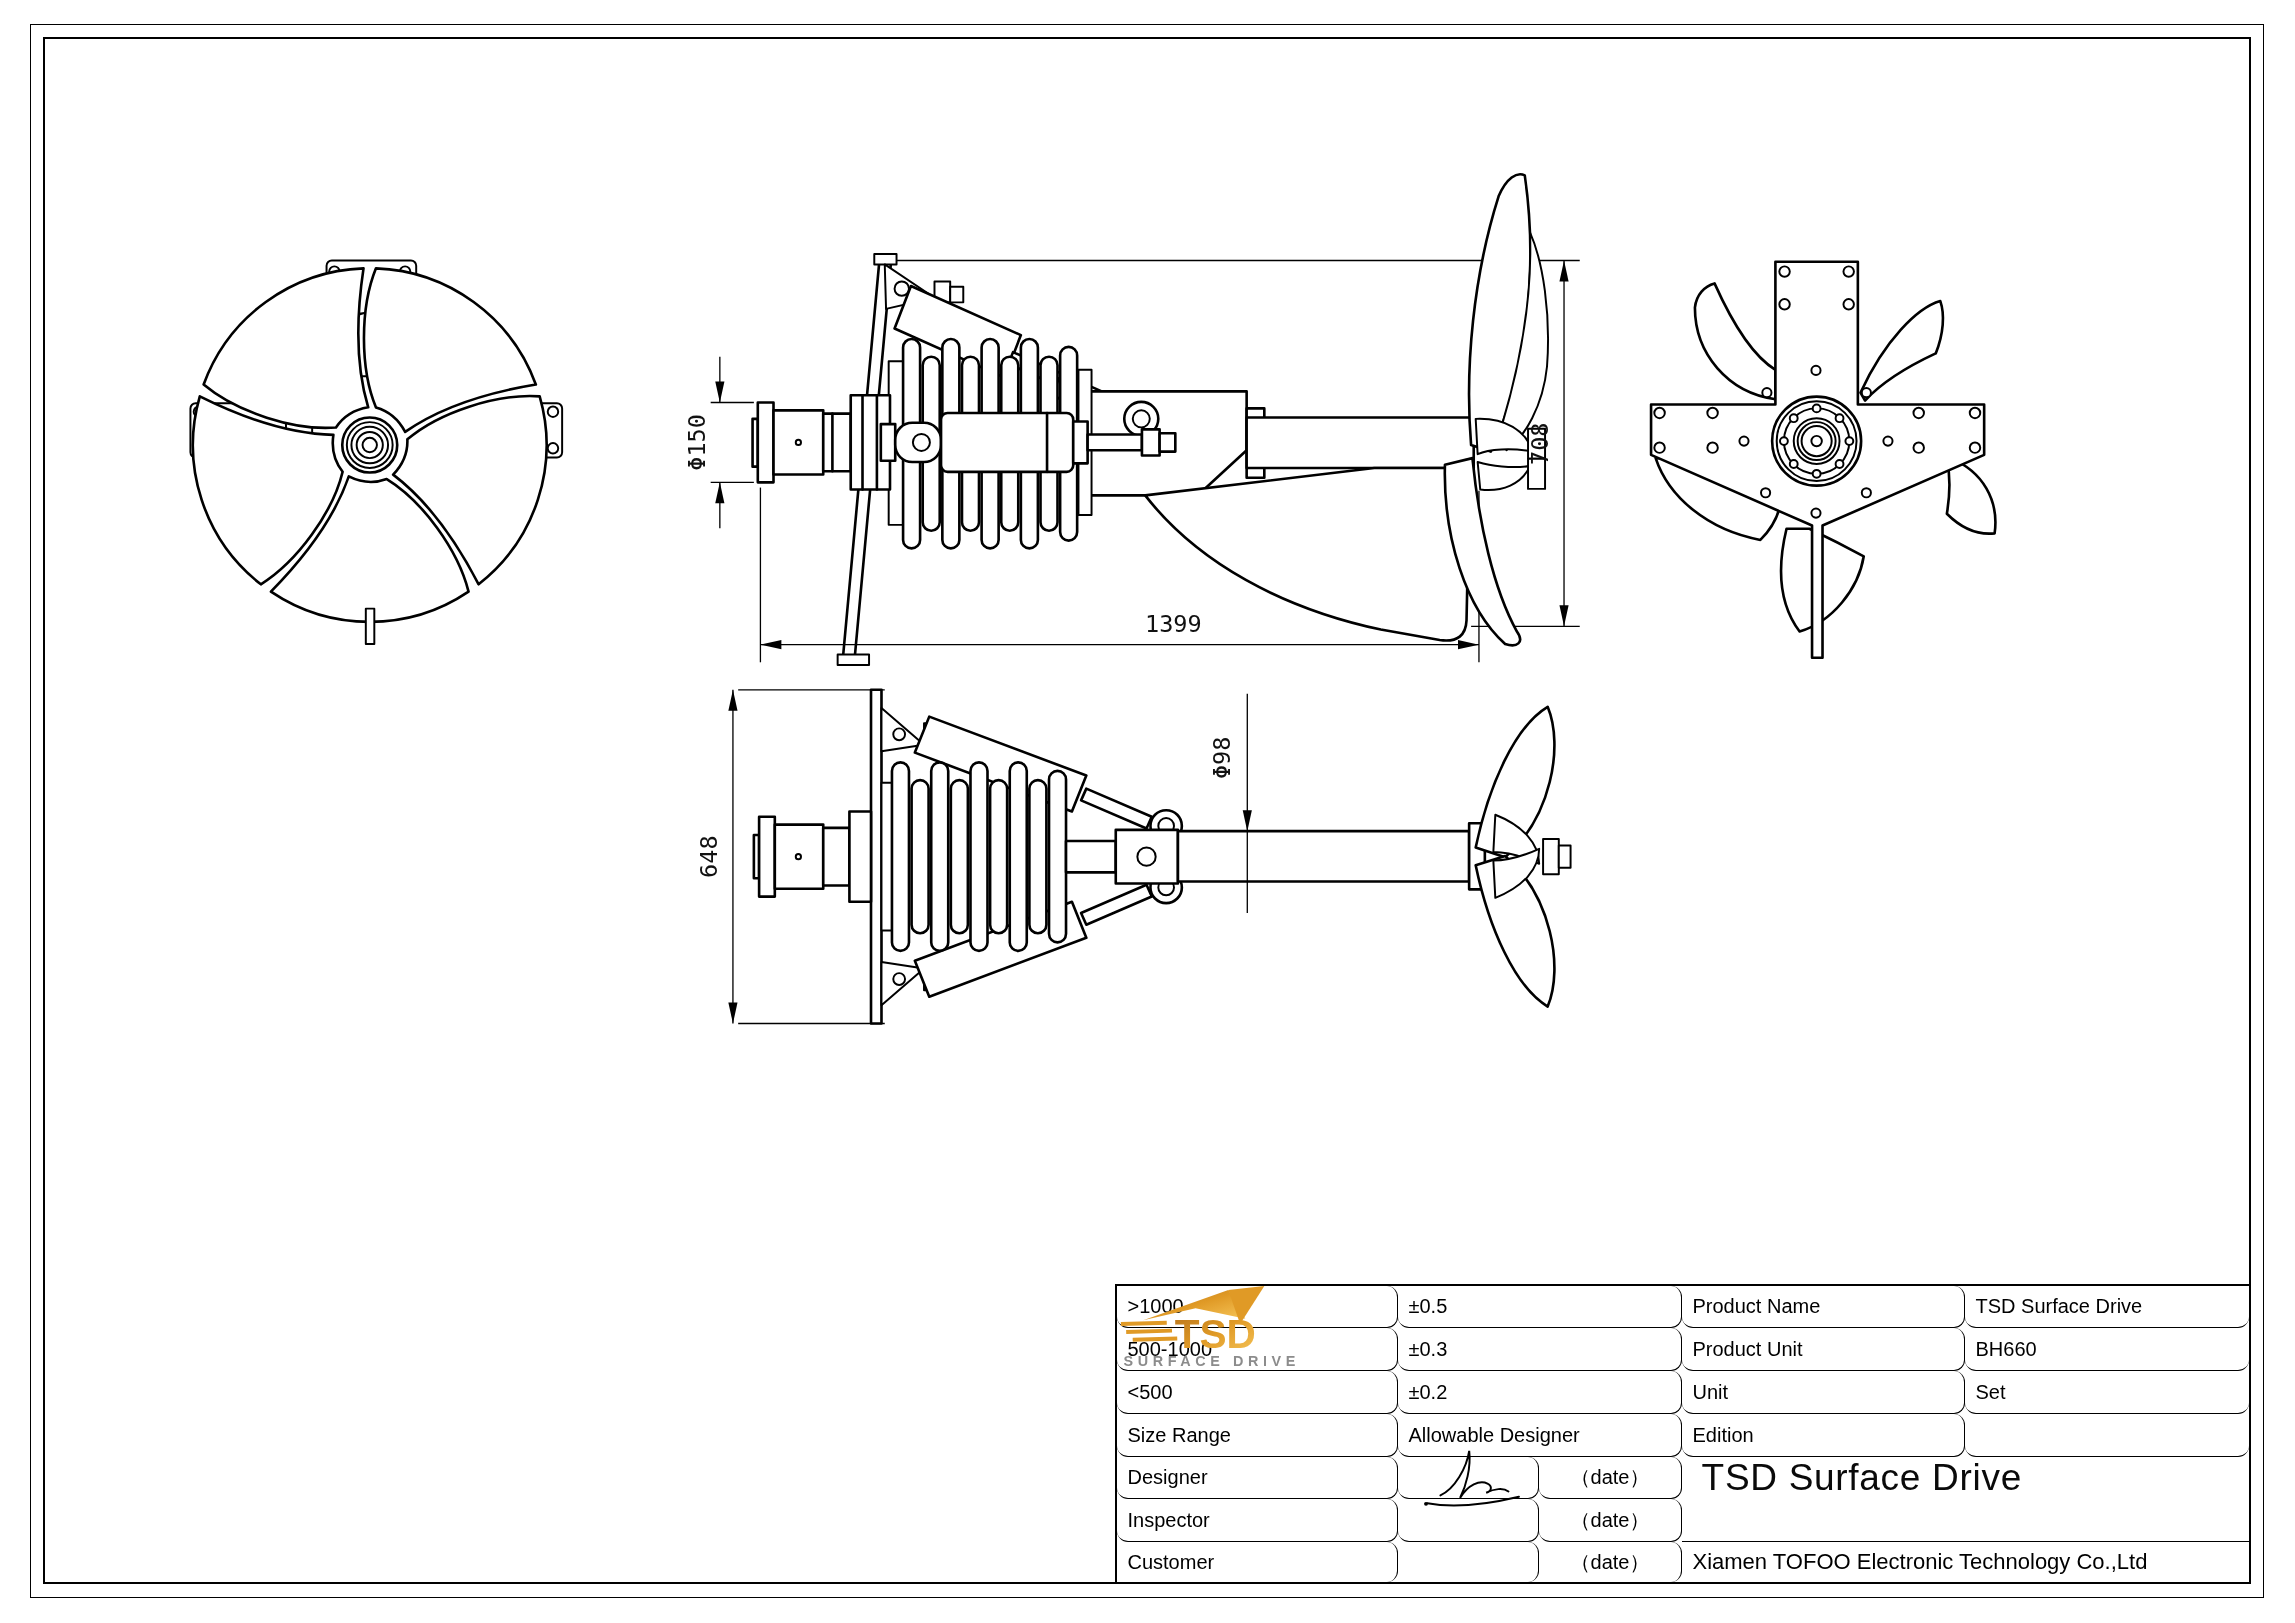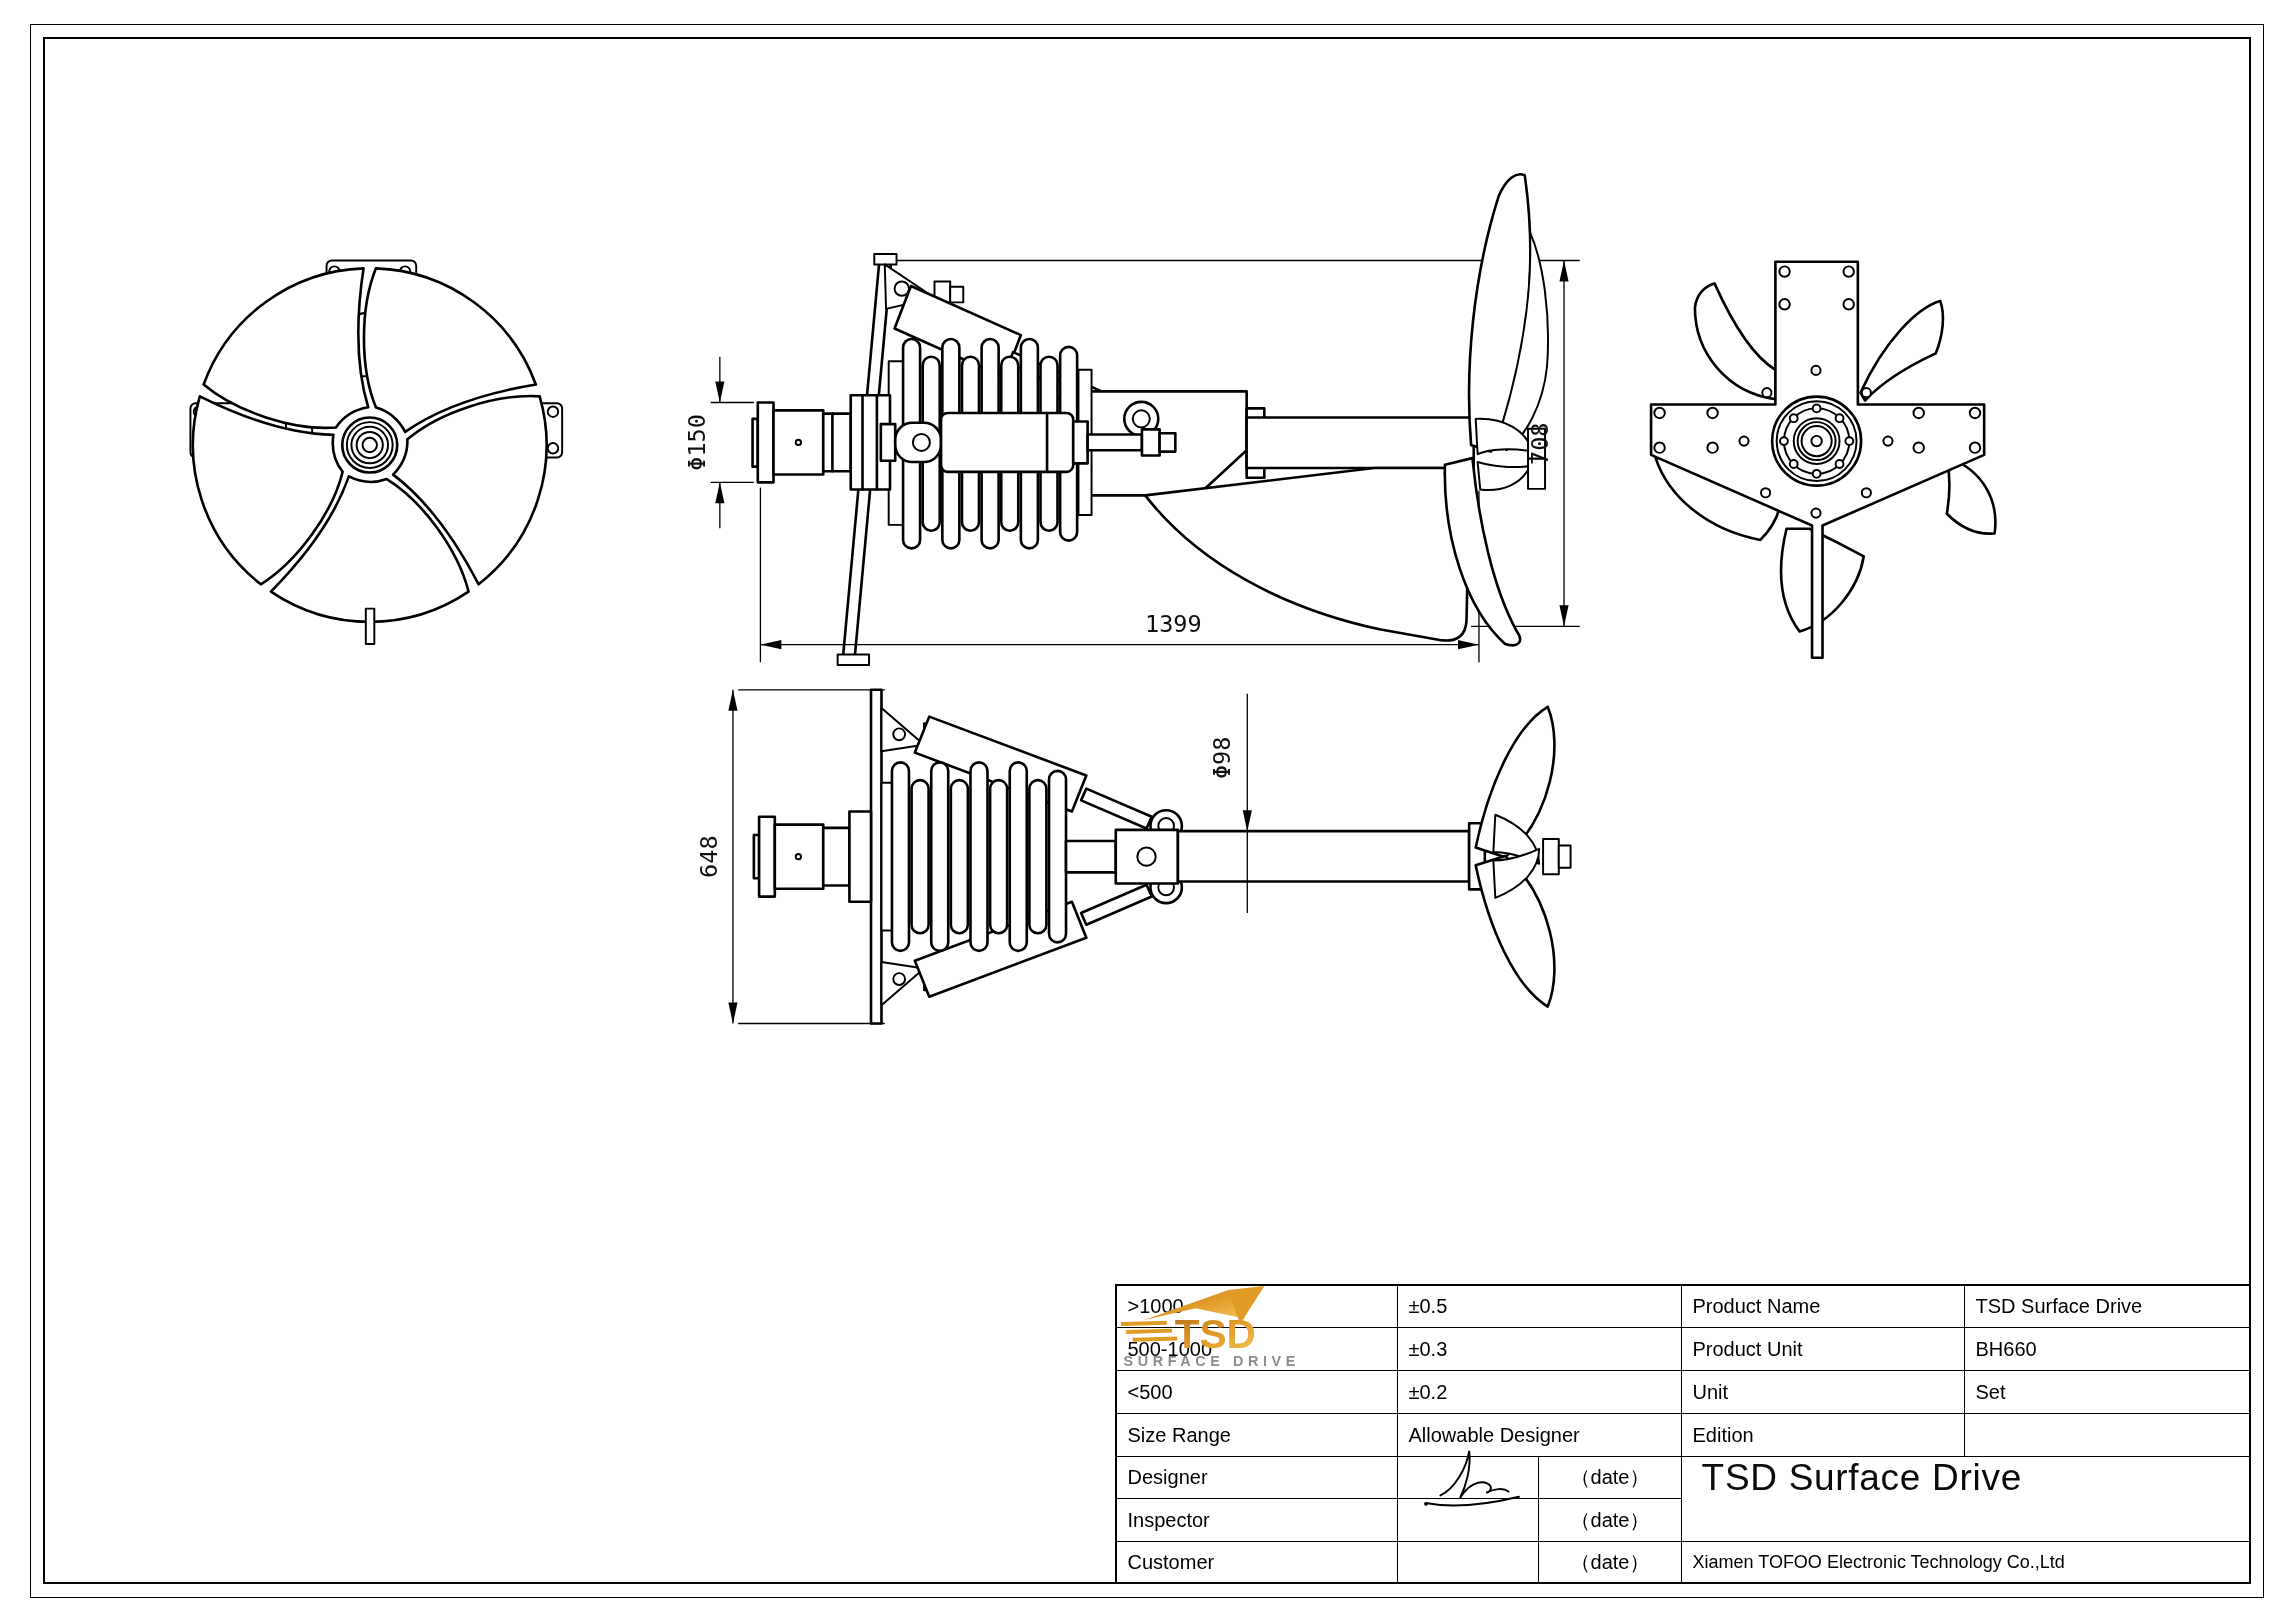--- a/index.html
+++ b/index.html
@@ -10,28 +10,28 @@
   .lineart{stroke:#000;fill:none;stroke-width:4;stroke-linejoin:round;stroke-linecap:round;}
   .part{stroke:#000;fill:#fff;stroke-width:4;stroke-linejoin:round;}
   .part-thin{stroke:#000;fill:#fff;stroke-width:3;stroke-linejoin:round;}
   .hole{stroke:#000;fill:#fff;stroke-width:3;}
   .dim{stroke:#000;fill:none;stroke-width:2;}
   .dimarrow{fill:#000;stroke:none;}
   .dimtext{font-family:"DejaVu Sans Mono",monospace;font-size:36px;fill:#111;}
   
   .tblock{position:absolute;left:1115px;top:1284px;width:1136px;height:300px;box-sizing:border-box;border:2.6px solid #000;display:grid;
           grid-template-columns:281px 141px 143px 283px 284px;grid-template-rows:42px 43px 43px 43px 42px 43px 1fr;font-size:20px;color:#000;}
-  .cell{border-right:1.3px solid #000;border-bottom:1.3px solid #000;display:flex;align-items:center;padding-left:10.5px;box-sizing:border-box;overflow:visible;white-space:nowrap;}
+  .cell{border-right:1.3px solid #000;border-bottom:1.3px solid #000;display:flex;align-items:center;padding-left:10.5px;box-sizing:border-box;overflow:visible;white-space:nowrap;border-radius:11px;}
   .cell.span2{grid-column:span 2;}
   .cell.last{border-right:none;}
   .cell.bottom{border-bottom:none;}
   .cell.center{justify-content:center;padding-left:0;}
   .logo-cell{grid-column:4 / 6;grid-row:5 / 7;border-right:none;display:flex;align-items:flex-start;gap:17px;padding-left:19.6px;border-bottom:1.3px solid #000;box-sizing:border-box;}
   .brand-title{font-size:37px;color:#0a0a0a;letter-spacing:0.7px;}
-  .company-cell{grid-column:4 / 6;border-right:none;border-bottom:none;font-size:18px;}
+  .company-cell{grid-column:4 / 6;border-right:none;border-bottom:none;font-size:22px;}
   .sigwrap{position:relative;width:100%;height:100%;}
   .sigwrap svg{position:absolute;left:5.2px;top:-14.4px;overflow:visible;}
 </style>
 </head>
 <body>
 
 <div class="page">
   <div class="frame-outer"></div>
   <div class="frame-inner"></div>
 

